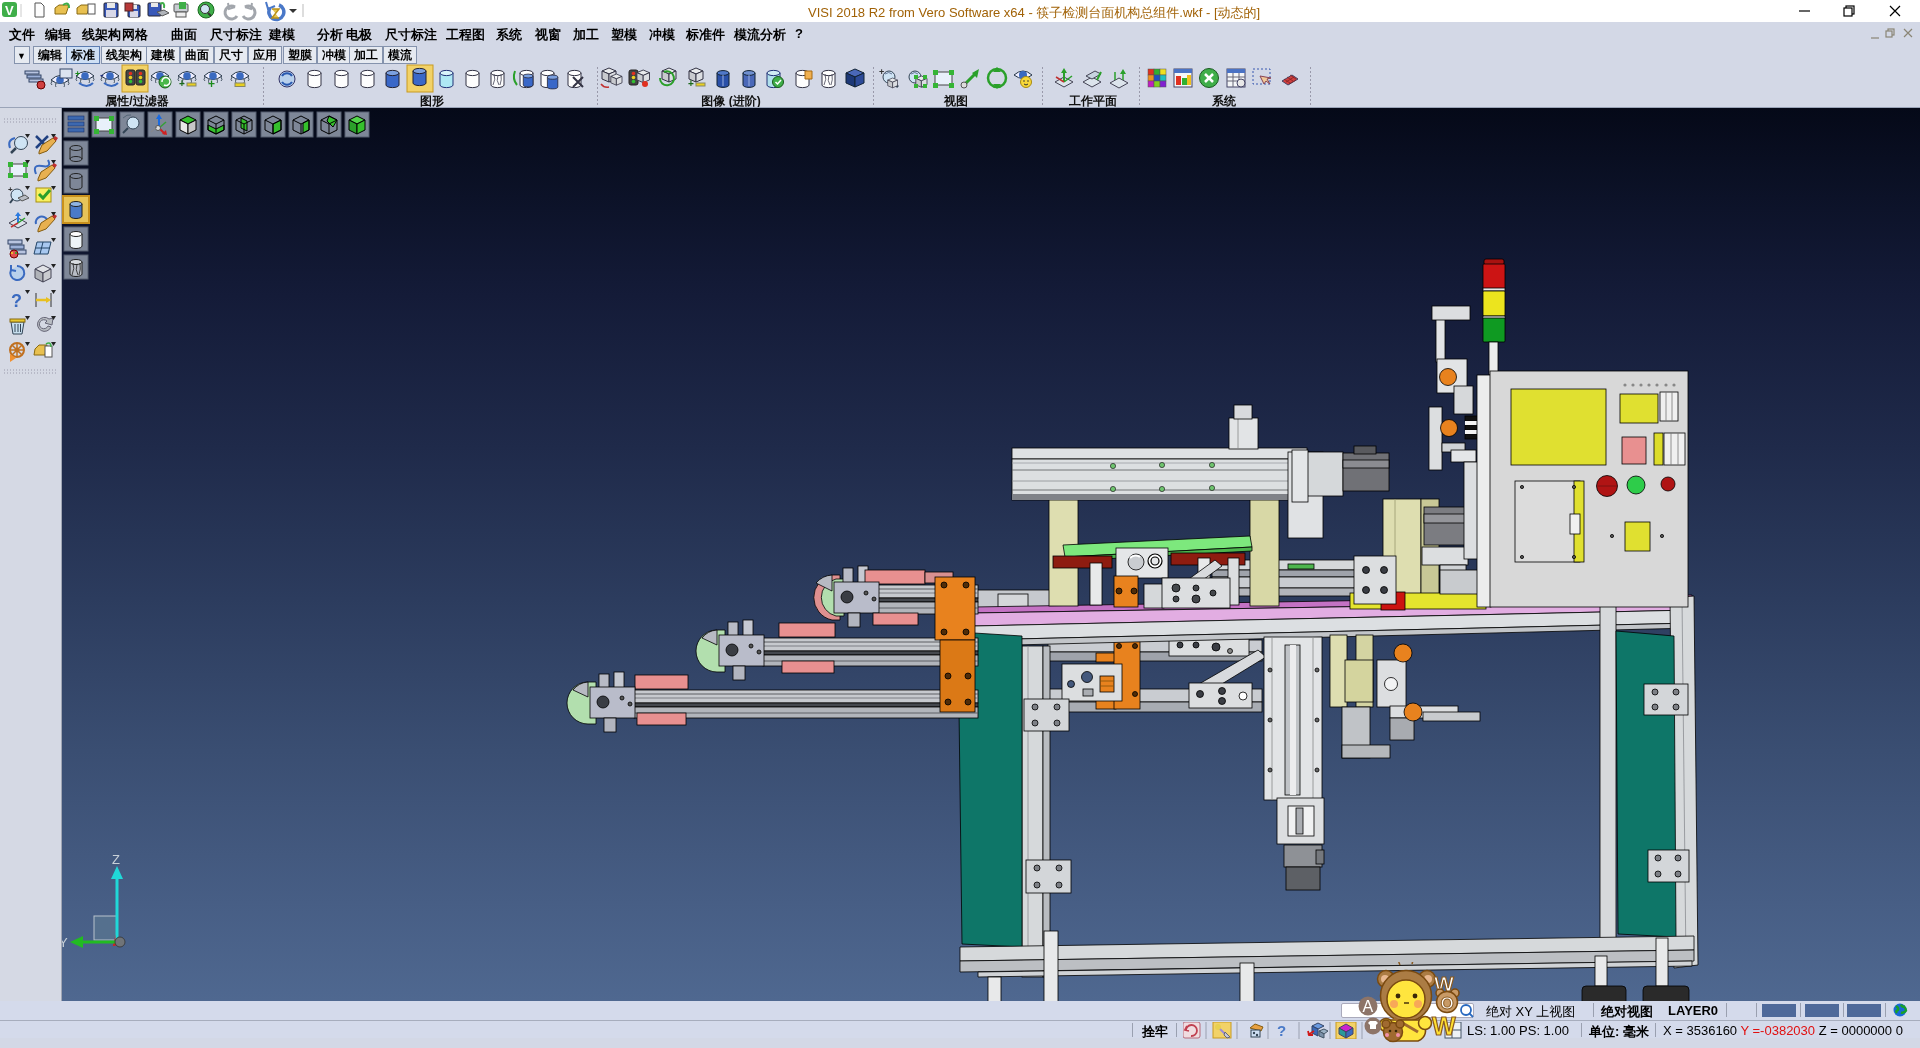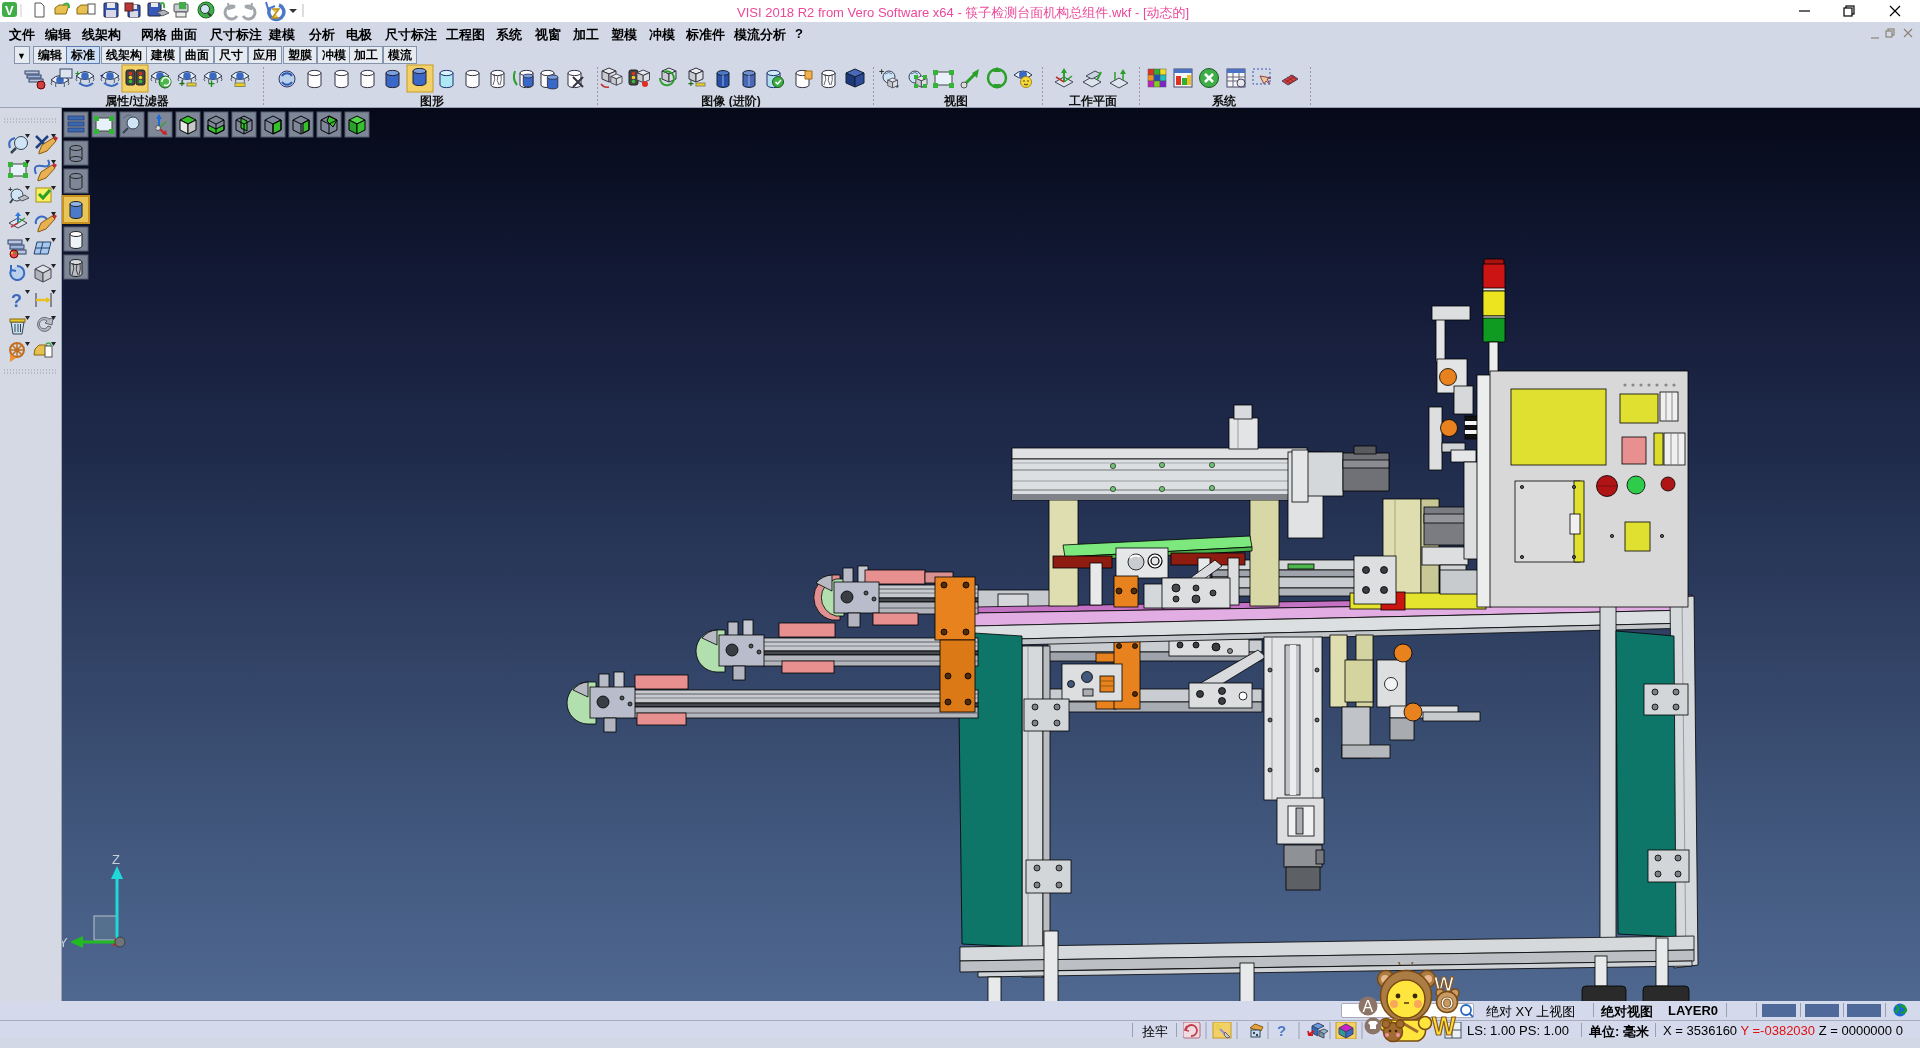--- a/index.html
+++ b/index.html
@@ -1,21 +1,21 @@
 <!DOCTYPE html>
 <html><head><meta charset="utf-8">
 <style>
 html,body{margin:0;padding:0;width:1920px;height:1048px;overflow:hidden;
 font-family:"Liberation Sans",sans-serif;}
 *{box-sizing:border-box;}
 .abs{position:absolute;}
 #stage{position:relative;width:1920px;height:1048px;background:#d3d8e6;}
 
 #titlebar{left:0;top:0;width:1920px;height:22px;background:#ffffff;}
-#title-text{left:737px;top:4px;font-size:13px;color:#ec4899;white-space:nowrap;}
+#title-text{left:808px;top:4px;font-size:13px;color:#a16207;white-space:nowrap;}
 
 #menubar{left:0;top:22px;width:1920px;height:22px;background:#d3d8e6;font-size:13px;color:#000;font-weight:bold;}
 #menubar span{position:absolute;top:4px;white-space:nowrap;}
 
 #tabrow{left:0;top:44px;width:1920px;height:20px;font-size:12px;}
 .tab{position:absolute;top:2px;height:18px;line-height:17px;padding:0 4px;
 border:1px solid #8593ad;background:#e6eaf1;color:#000;white-space:nowrap;font-weight:bold;}
 .tab.sel{background:#cfe0f5;border-color:#5c7cb0;font-weight:bold;}
 
 #ribbon{left:0;top:64px;width:1920px;height:44px;background:#d3d8e6;}
@@ -103,25 +103,25 @@
     <rect x="56" y="6" width="8" height="8" fill="none" stroke="#000" stroke-width="1.2"></rect>
     <rect x="54" y="8" width="8" height="8" fill="#fff" stroke="#000" stroke-width="1.2"></rect>
     <path d="M100 6 l10 10 M110 6 l-10 10" stroke="#000" stroke-width="1.2"></path>
   </svg>
 </div>
 
 <div class="abs" id="menubar">
   <span style="left:9px">文件</span>
       <span style="left:45px">编辑</span>
   <span style="left:82px">线架构</span>
-      <span style="left:141px">网格</span>
+      <span style="left:122px">网格</span>
   <span style="left:171px">曲面</span>
       <span style="left:210px">尺寸标注</span>
   <span style="left:269px">建模</span>
-      <span style="left:309px">分析</span>
+      <span style="left:317px">分析</span>
   <span style="left:346px">电极</span>
       <span style="left:385px">尺寸标注</span>
   <span style="left:446px">工程图</span>
       <span style="left:496px">系统</span>
   <span style="left:535px">视窗</span>
       <span style="left:573px">加工</span>
   <span style="left:611px">塑模</span>
       <span style="left:649px">冲模</span>
   <span style="left:686px">标准件</span>
       <span style="left:734px">模流分析</span>
@@ -1083,21 +1083,21 @@
   <div class="ssep" style="left:1843px"></div>
   <div class="abs" style="left:1847px;top:3px;width:34px;height:13px;background:#4e699a"></div>
   <div class="ssep" style="left:1885px"></div>
   <svg class="abs" style="left:1893px;top:2px" width="16" height="16">
         <circle cx="7" cy="7" r="6.5" fill="#1868d8"></circle>
         <path d="M3 3 q3 2 2 4 q-3 1 -1 3 M8 1.5 q1 3 3 2 q2 2 2 4 q-2 3 -5 2" stroke="#18a028" stroke-width="2.4" fill="none"></path>
       </svg>
 </div>
 <div class="abs" id="status2">
   <div class="ssep" style="left:1132px"></div>
-  <span style="left:1142px;font-weight:normal">拴牢</span>
+  <span style="left:1142px;font-weight:bold">拴牢</span>
   <div class="ssep" style="left:1176px"></div>
   <svg class="abs" style="left:1183px;top:1px" width="281" height="17">
     <rect x="0" y="0" width="17" height="16" rx="2" fill="#f0dce0" stroke="#b86a7a"></rect>
         <path d="M3 9 a5.5 5.5 0 1 1 5 5 M4 4 l-2 4 4 1" stroke="#c04050" fill="none" stroke-width="1.8"></path>
     <line x1="23" y1="0" x2="23" y2="17" stroke="#9aa0b0"></line>
     <rect x="30" y="0" width="18" height="16" fill="#f2d268" stroke="#c89a20"></rect>
         <path d="M34 4 l8 8 M42 12 l3 3" stroke="#9a8ada" stroke-width="2"></path>
         <circle cx="35" cy="5" r="3" fill="#e8d050"></circle>
         <polygon points="42,10 47,15 44,16 41,13" fill="#c8c8d8" stroke="#667"></polygon>
     <line x1="54" y1="0" x2="54" y2="17" stroke="#9aa0b0"></line>

